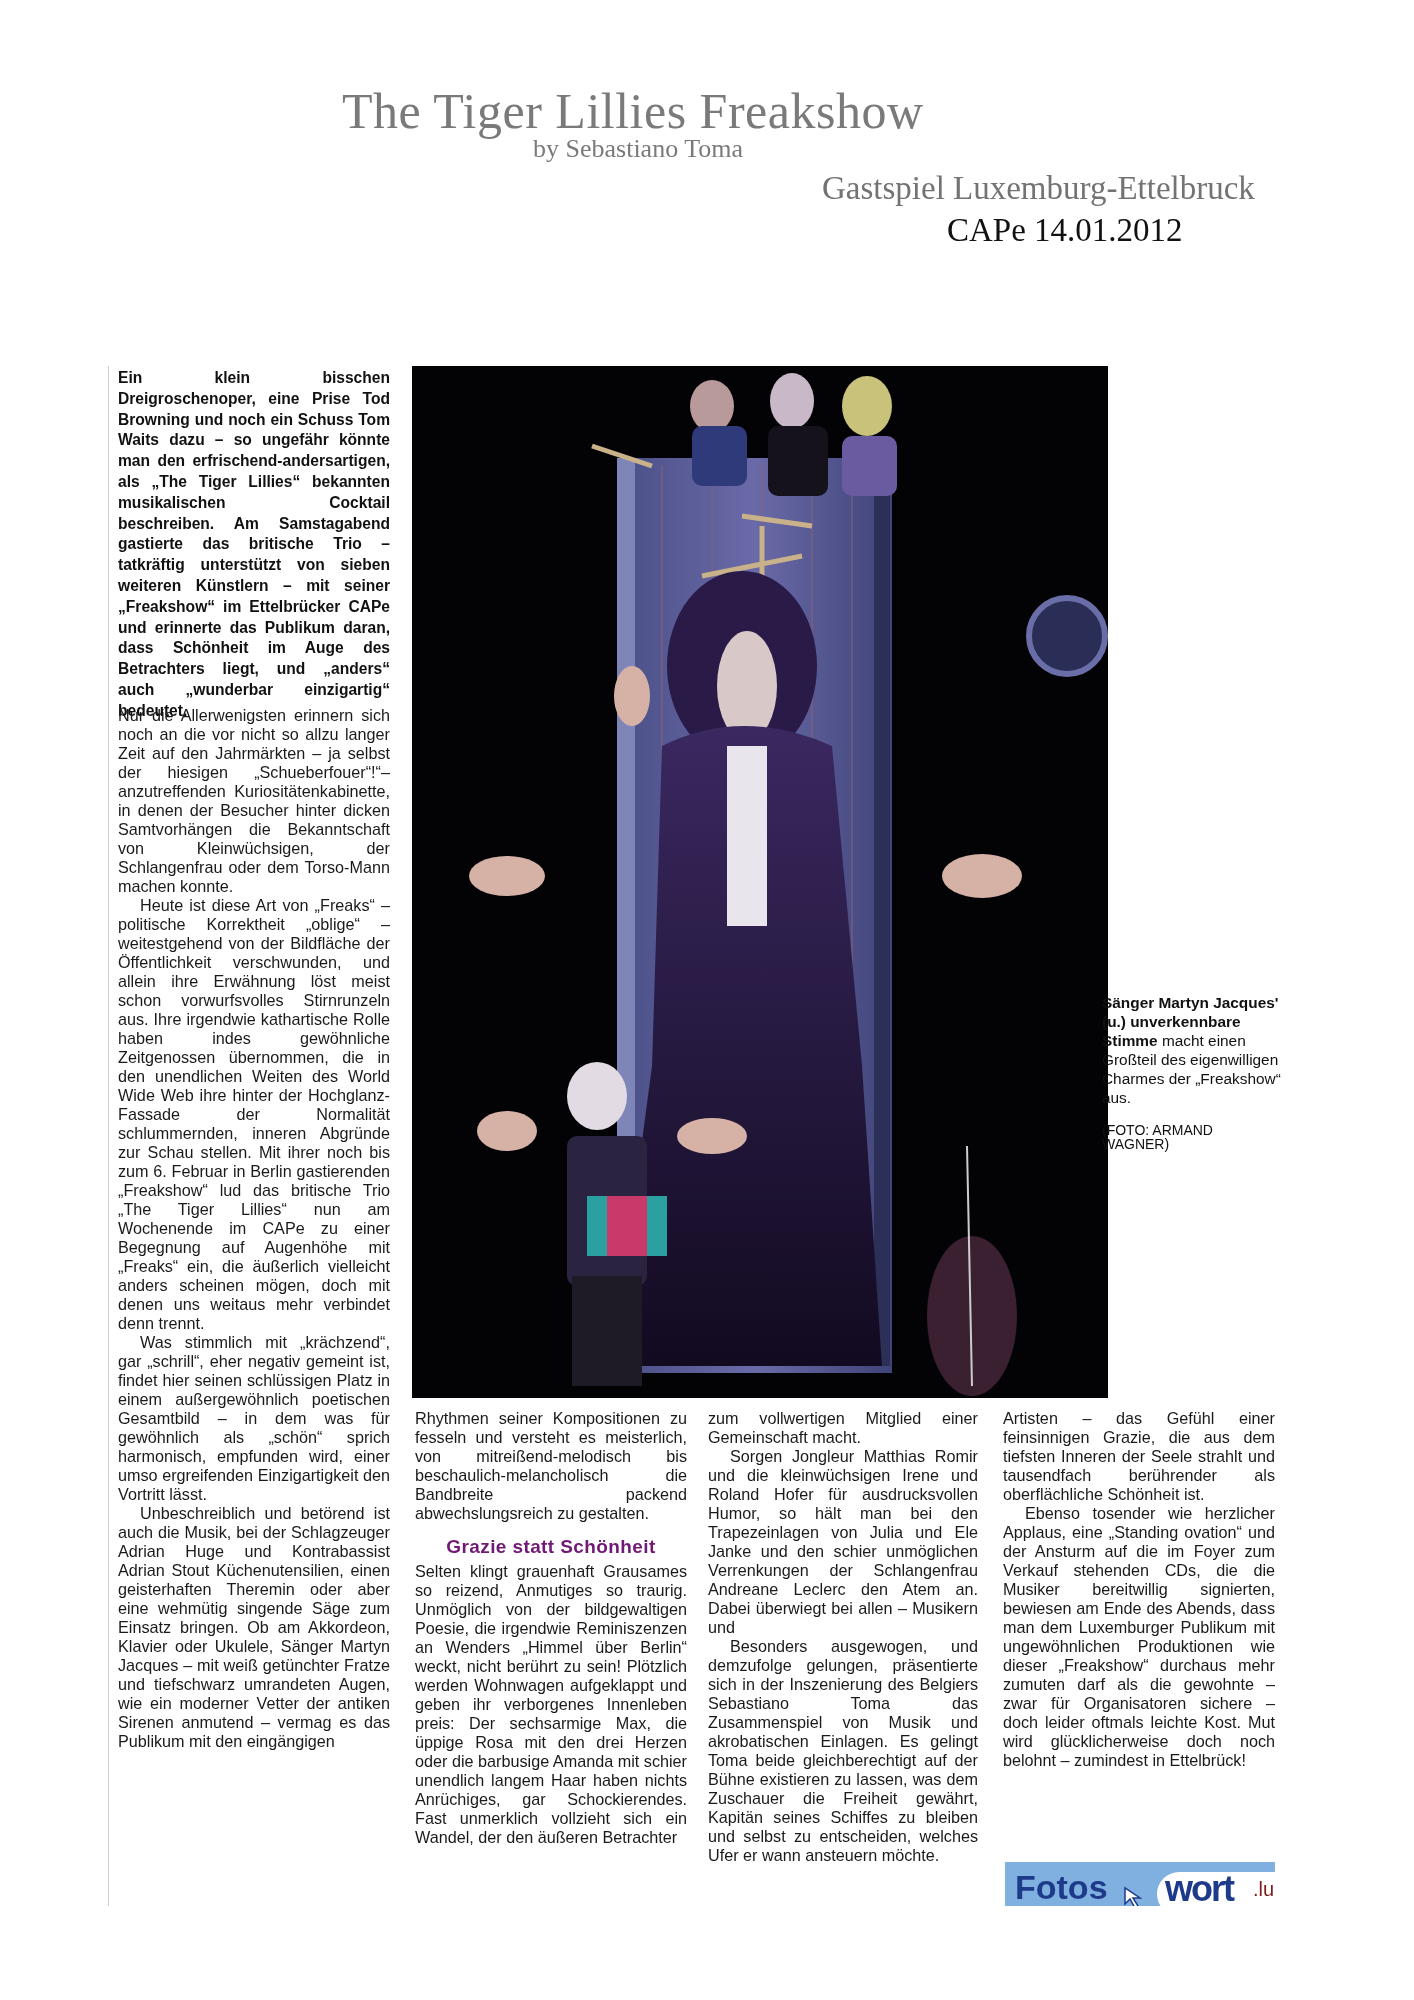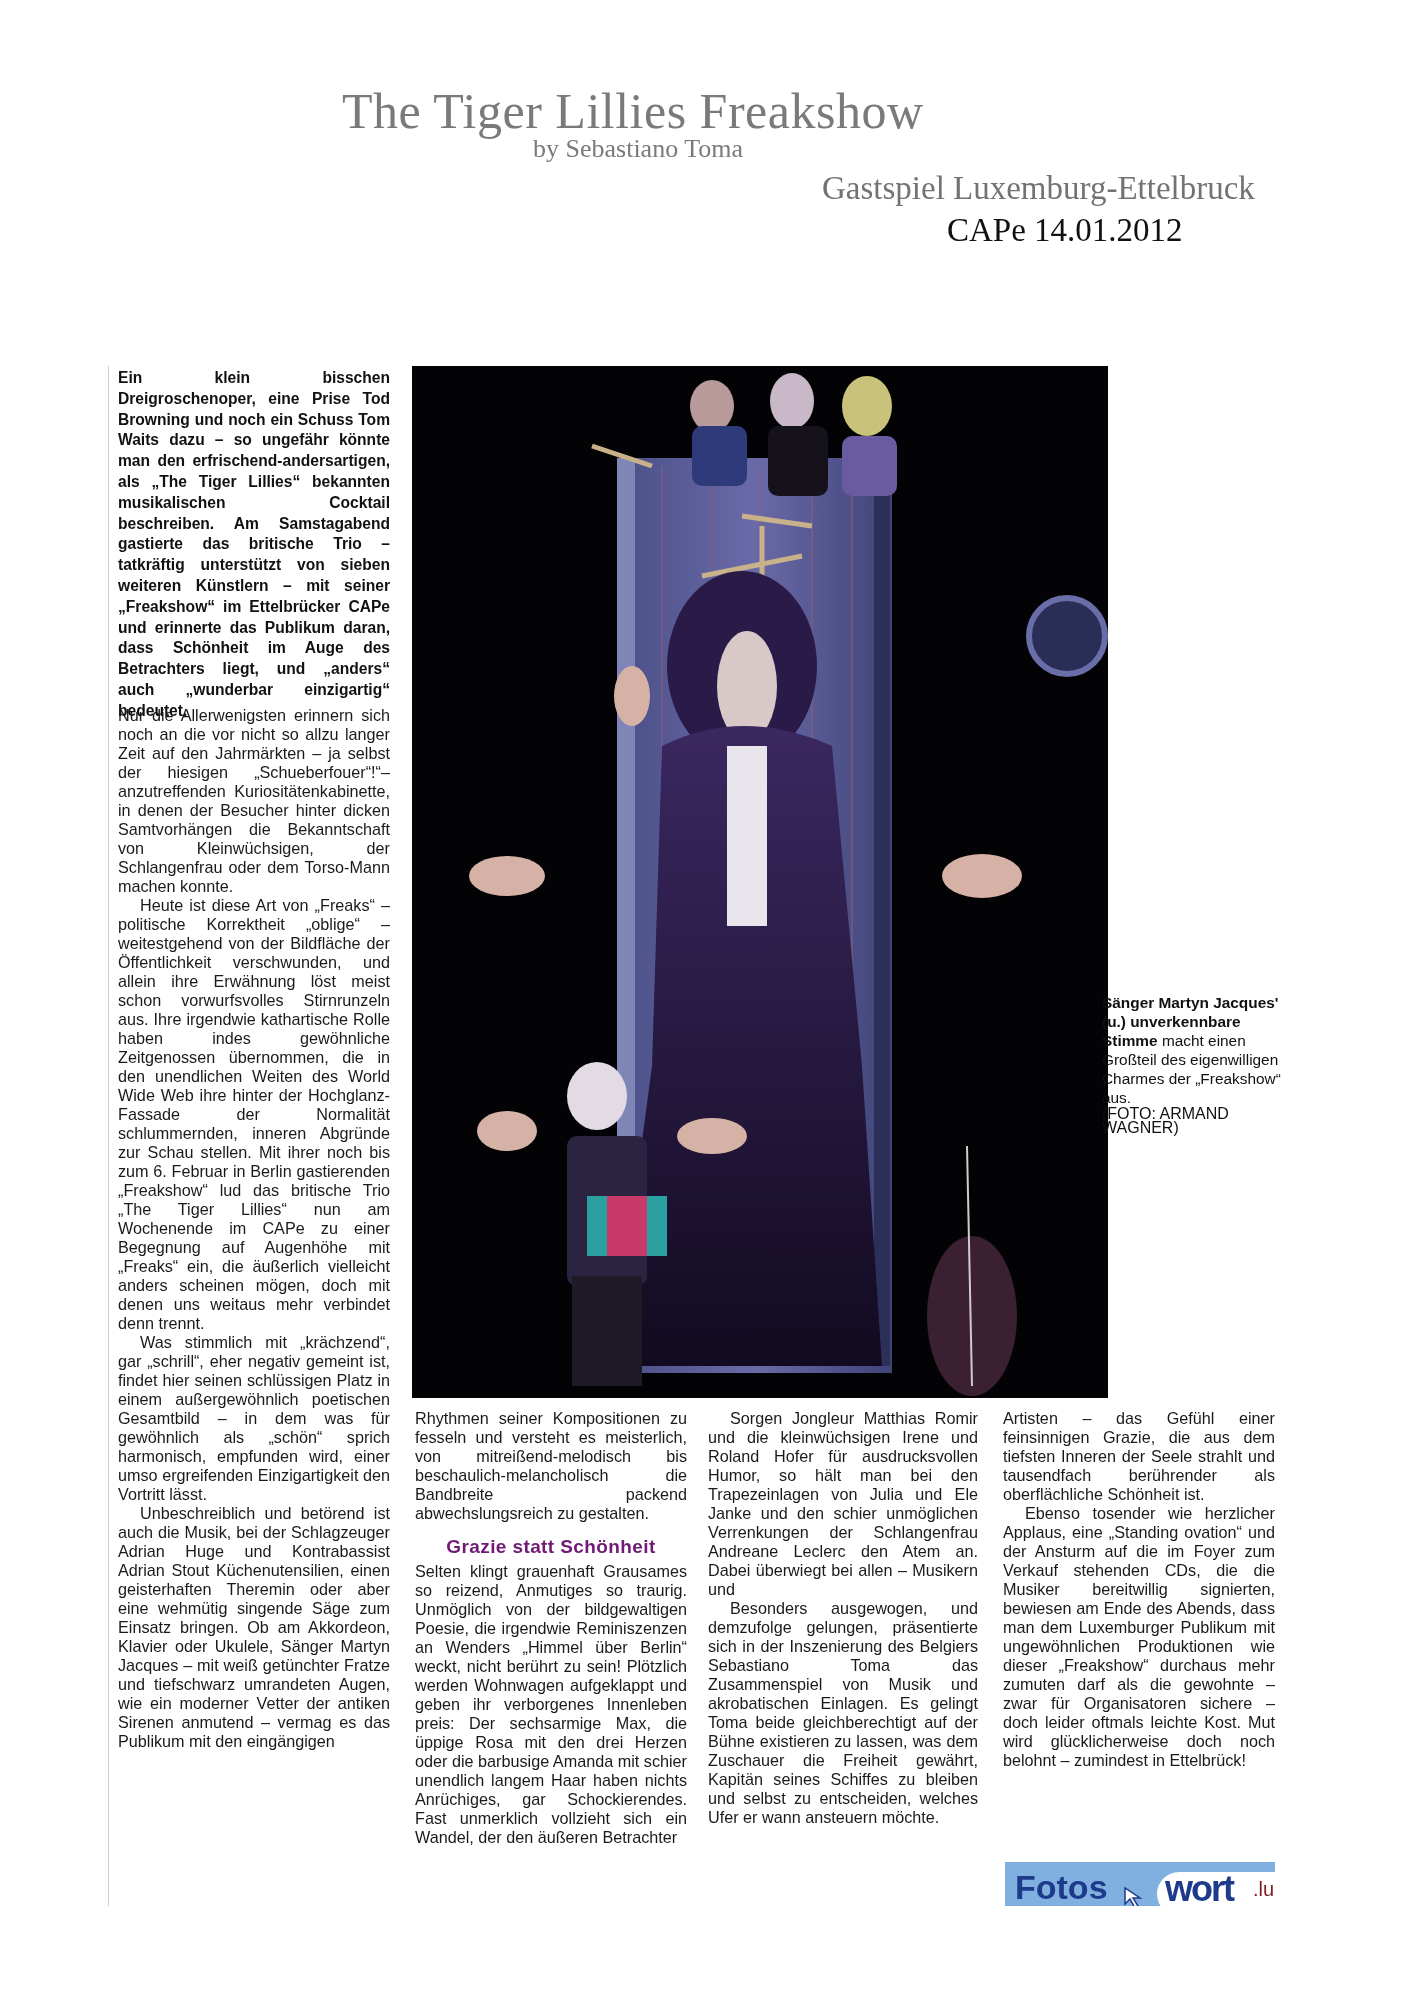--- a/index.html
+++ b/index.html
@@ -14,21 +14,21 @@
   .col p.noindent { text-indent:0; }
   .lead { position:absolute; left:118px; top:368px; width:272px; font-size:15.6px; line-height:20.8px; font-weight:bold; text-align:justify; color:#111; }
   .c1 { left:118px; top:706px; width:272px; }
   .c2 { left:415px; top:1409px; width:272px; }
   .c3 { left:708px; top:1409px; width:270px; }
   .c4 { left:1003px; top:1409px; width:272px; }
   .subhead { color:#701a75; font-weight:bold; text-align:center; text-indent:0 !important; margin:14px 0 6px 0 !important; font-size:19px; letter-spacing:0.4px; }
   .photo { position:absolute; left:412px; top:366px; width:696px; height:1032px; background:#020204; overflow:hidden; }
   .caption { position:absolute; left:1102px; top:993px; width:180px; font-size:15.4px; line-height:19px; color:#111; }
   .caption b { font-weight:bold; }
-  .credit { font-size:16px; line-height:14px; margin-top:0; display:block; }
+  .credit { font-size:14px; line-height:14px; margin-top:16px; display:block; }
   .banner { position:absolute; left:1005px; top:1862px; width:270px; height:44px; background:#7fb0e0; overflow:hidden; }
   .banner .fotos { position:absolute; left:10px; top:6px; font-size:34px; font-weight:bold; color:#1e3a8a; font-family:"Liberation Sans", sans-serif; }
   .banner .cursor { position:absolute; left:118px; top:24px; }
   .banner .pill { position:absolute; left:152px; top:10px; width:140px; height:44px; background:#fff; border-radius:22px 0 0 22px; }
   .banner .wort { position:absolute; left:160px; top:6px; font-size:36px; font-weight:bold; color:#1e3a8a; letter-spacing:-2px; font-family:"Liberation Sans", sans-serif; }
   .banner .lu { position:absolute; left:248px; top:16px; font-size:20px; color:#7f1d1d; font-family:"Liberation Sans", sans-serif; }
 </style>
 </head>
 <body>
 
@@ -120,20 +120,21 @@
   <span class="credit">(FOTO: ARMAND WAGNER)</span>
 </div>
 
 <div class="col c2">
   <p class="noindent">Rhythmen seiner Kompositionen zu fesseln und versteht es meisterlich, von mitreißend-melodisch bis beschaulich-melancholisch die Bandbreite packend abwechslungsreich zu gestalten.</p>
   <p class="subhead">Grazie statt Schönheit</p>
   <p class="noindent">Selten klingt grauenhaft Grausames so reizend, Anmutiges so traurig. Unmöglich von der bildgewaltigen Poesie, die irgendwie Reminiszenzen an Wenders „Himmel über Berlin“ weckt, nicht berührt zu sein! Plötzlich werden Wohnwagen aufgeklappt und geben ihr verborgenes Innenleben preis: Der sechsarmige Max, die üppige Rosa mit den drei Herzen oder die barbusige Amanda mit schier unendlich langem Haar haben nichts Anrüchiges, gar Schockierendes. Fast unmerklich vollzieht sich ein Wandel, der den äußeren Betrachter</p>
 </div>
 
 <div class="col c3">
+  <p class="noindent">zum vollwertigen Mitglied einer Gemeinschaft macht.</p>
   <p>Sorgen Jongleur Matthias Romir und die kleinwüchsigen Irene und Roland Hofer für ausdrucksvollen Humor, so hält man bei den Trapezeinlagen von Julia und Ele Janke und den schier unmöglichen Verrenkungen der Schlangenfrau Andreane Leclerc den Atem an. Dabei überwiegt bei allen – Musikern und</p>
   <p>Besonders ausgewogen, und demzufolge gelungen, präsentierte sich in der Inszenierung des Belgiers Sebastiano Toma das Zusammenspiel von Musik und akrobatischen Einlagen. Es gelingt Toma beide gleichberechtigt auf der Bühne existieren zu lassen, was dem Zuschauer die Freiheit gewährt, Kapitän seines Schiffes zu bleiben und selbst zu entscheiden, welches Ufer er wann ansteuern möchte.</p>
 </div>
 
 <div class="col c4">
   <p class="noindent">Artisten – das Gefühl einer feinsinnigen Grazie, die aus dem tiefsten Inneren der Seele strahlt und tausendfach berührender als oberflächliche Schönheit ist.</p>
   <p>Ebenso tosender wie herzlicher Applaus, eine „Standing ovation“ und der Ansturm auf die im Foyer zum Verkauf stehenden CDs, die die Musiker bereitwillig signierten, bewiesen am Ende des Abends, dass man dem Luxemburger Publikum mit ungewöhnlichen Produktionen wie dieser „Freakshow“ durchaus mehr zumuten darf als die gewohnte – zwar für Organisatoren sichere – doch leider oftmals leichte Kost. Mut wird glücklicherweise doch noch belohnt – zumindest in Ettelbrück!</p>
 </div>
 
 <div class="banner">

